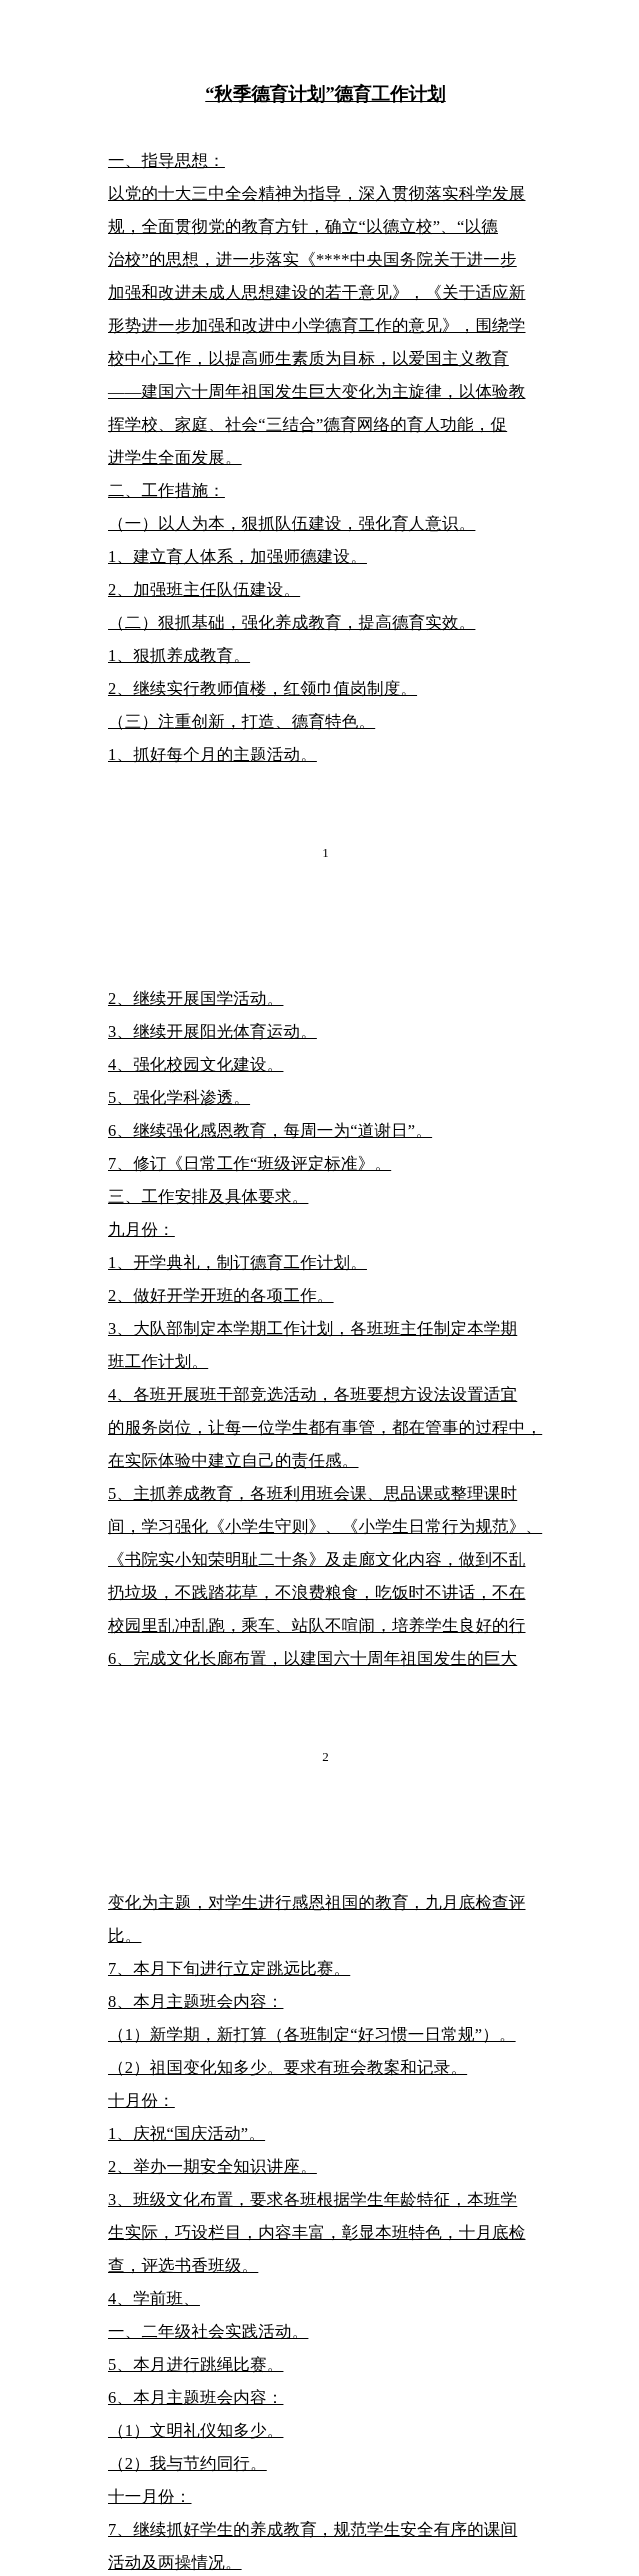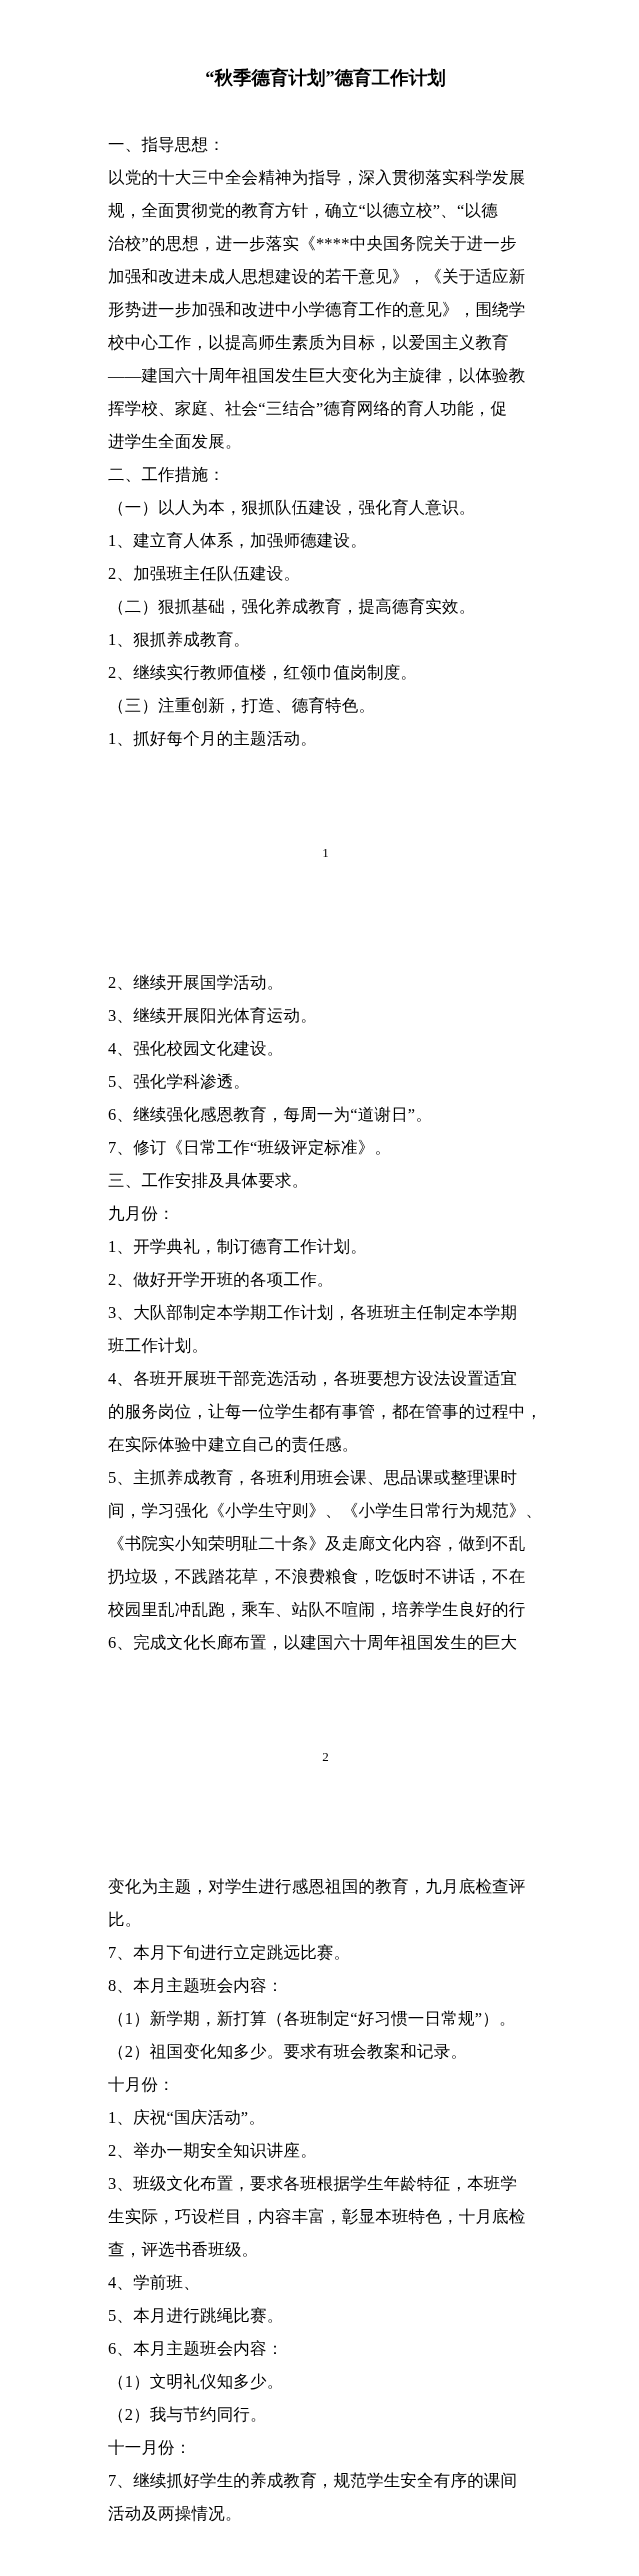--- a/index.html
+++ b/index.html
@@ -18,23 +18,24 @@
   .page {
     position: relative;
     width: 639px;
     height: 904px;
     background: #ffffff;
     overflow: hidden;
     box-sizing: border-box;
   }
   .content {
     position: absolute;
-    top: 62px;
+    top: 78px;
     left: 108px;
     width: 435px;
+    text-decoration: underline;
   }
   .line {
     height: 33px;
     line-height: 33px;
     font-size: 16.5px;
     letter-spacing: 0.2px;
     white-space: nowrap;
     color: #000000;
   }
   .spacer {
@@ -132,20 +133,21 @@
           <div class="line">8、本月主题班会内容：</div>
           <div class="line">（1）新学期，新打算（各班制定“好习惯一日常规”）。</div>
           <div class="line">（2）祖国变化知多少。要求有班会教案和记录。</div>
           <div class="line">十月份：</div>
           <div class="line">1、庆祝“国庆活动”。</div>
           <div class="line">2、举办一期安全知识讲座。</div>
           <div class="line">3、班级文化布置，要求各班根据学生年龄特征，本班学</div>
           <div class="line">生实际，巧设栏目，内容丰富，彰显本班特色，十月底检</div>
           <div class="line">查，评选书香班级。</div>
           <div class="line">4、学前班、</div>
+          <div class="line">一、二年级社会实践活动。</div>
           <div class="line">5、本月进行跳绳比赛。</div>
           <div class="line">6、本月主题班会内容：</div>
           <div class="line">（1）文明礼仪知多少。</div>
           <div class="line">（2）我与节约同行。</div>
           <div class="line">十一月份：</div>
           <div class="line">7、继续抓好学生的养成教育，规范学生安全有序的课间</div>
           <div class="line">活动及两操情况。</div>
         </div>
     </div>
 

